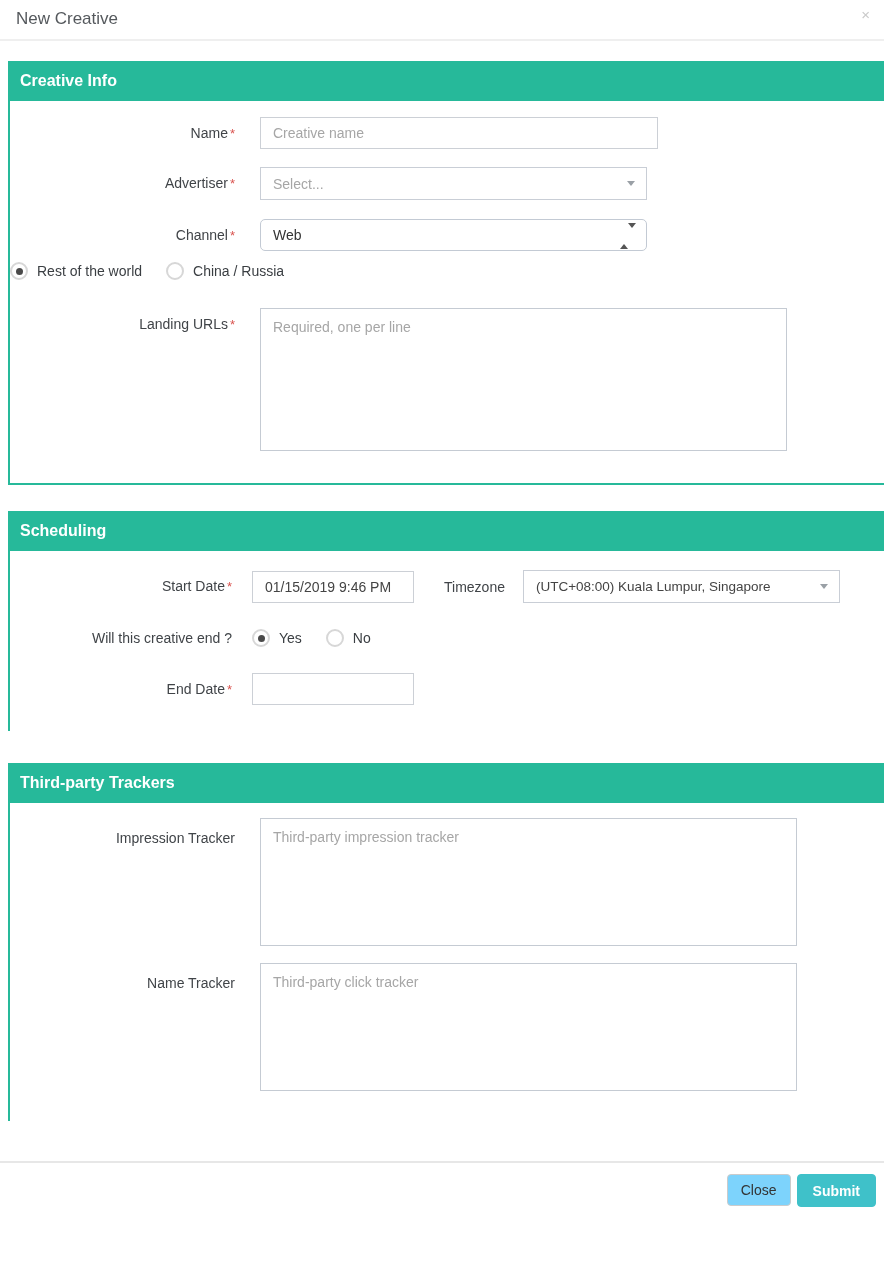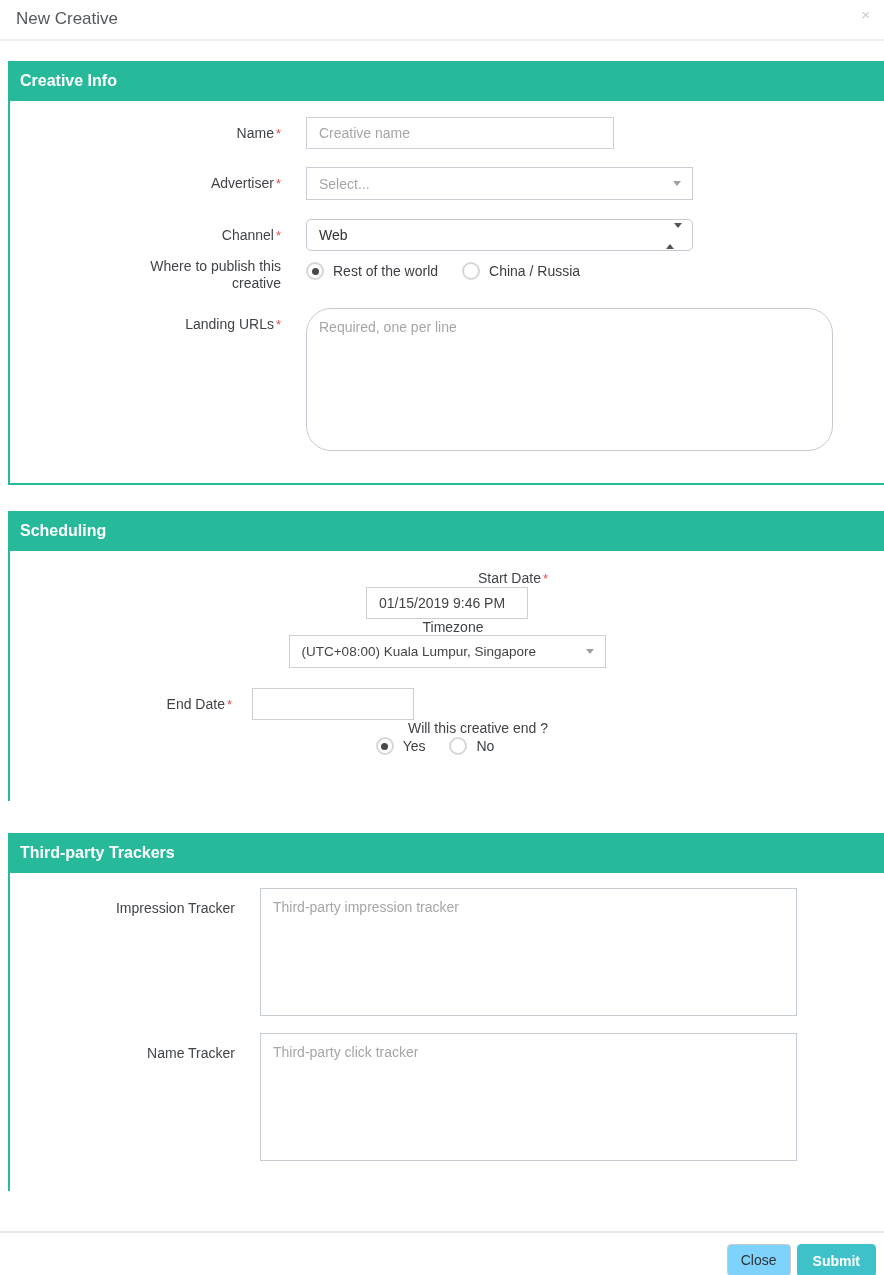--- a/index.html
+++ b/index.html
@@ -33,21 +33,21 @@
     height: 40px;
     background: #26b99a;
     color: #ffffff;
     font-size: 16px; font-weight: bold;
     padding: 11px 12px 0 12px;
   }
   .panel-body {
     border-left: 2px solid #26b99a;
     background: #ffffff;
   }
-  .panel-body.with-bottom { border-bottom: 2px solid #26b99a; padding-left: 46px; }
+  .panel-body.with-bottom { border-bottom: 2px solid #26b99a; }
 
   .gap-26 { height: 26px; }
   .gap-32 { height: 32px; }
 
   
   .row { display: flex; align-items: center; }
   .row.top { align-items: flex-start; }
   .lbl {
     width: 250px; min-width: 250px;
     padding-right: 25px;
@@ -60,21 +60,21 @@
 
   input[type="text"], .sel, textarea {
     font-family: "Liberation Sans", "DejaVu Sans", sans-serif;
     font-size: 14px; color: #444;
     background: #fff;
     outline: none;
   }
   input[type="text"] { border: 1px solid #ccd0d6; height: 32px; padding: 0 12px; }
   input::placeholder, textarea::placeholder { color: #a6a6a6; opacity: 1; }
 
-  .input-name { width: 308px; }
+  .input-name { width: 398px; }
   .input-date { width: 162px; height: 33px; border: 1px solid #b3bfcc; }
 
   .sel {
     border: 1px solid #c9ced6;
     height: 33px;
     display: flex; align-items: center;
     padding: 0 12px;
     position: relative;
     cursor: pointer;
   }
@@ -100,21 +100,21 @@
     border-left: 4px solid transparent; border-right: 4px solid transparent;
     border-top: 5px solid #555;
   }
 
   textarea {
     border: 1px solid #c5cbd3;
     padding: 9px 12px;
     resize: none;
     line-height: 18px;
   }
-  .ta-landing { width: 527px; height: 143px; border-radius: 25px; }
+  .ta-landing { width: 527px; height: 143px; }
   .ta-tracker { width: 537px; height: 128px; }
 
   
   .radio-group { display: flex; align-items: center; }
   .radio-opt { display: flex; align-items: center; cursor: pointer; margin-right: 24px; }
   .radio-dot {
     width: 18px; height: 18px;
     border: 2px solid #d7d7d7; border-radius: 50%;
     background: #fff; position: relative;
     flex: none;
@@ -154,21 +154,21 @@
     height: 33px; padding: 0 15px;
   }
 
   
   .pb1 { padding: 16px 0 32px 0; }
   .pb2 { padding: 19px 0 26px 0; }
   .pb3 { padding: 15px 0 30px 0; }
   .mb18 { margin-bottom: 18px; }
   .mb19 { margin-bottom: 19px; }
   .mb21 { margin-bottom: 7px; border-radius: 9px; }
-  .mb20 { margin-bottom: 20px; flex-direction: column; }
+  .mb20 { margin-bottom: 20px; }
   .mb14 { margin-bottom: 14px; }
   .mb17 { margin-bottom: 17px; }
   .publish-row { min-height: 36px; }
   .publish-lbl span.wrap { display: inline-block; max-width: 160px; }
   .pad-top-8 { padding-top: 8px; }
   .pad-top-12 { padding-top: 12px; }
   .radio-pad { padding-top: 4px; }
   .tz-label { font-size: 14px; color: #404448; margin: 0 18px 0 30px; }
 </style>
 </head>
@@ -206,23 +206,20 @@
       <div class="lbl">
         <span>Channel</span><span class="req">*</span>
       </div>
       <div class="sel sel-channel">
         <span>Web</span>
         <span class="stepper"><span class="up"></span><span class="down"></span></span>
       </div>
     </div>
 
     <div class="row top publish-row mb14">
-      <div class="lbl publish-lbl">
-        <span class="wrap">Where to publish this creative</span>
-      </div>
       <div class="radio-group radio-pad">
         <div class="radio-opt">
           <span class="radio-dot checked"></span>
           <span class="radio-txt">Rest of the world</span>
         </div>
         <div class="radio-opt">
           <span class="radio-dot"></span>
           <span class="radio-txt">China / Russia</span>
         </div>
       </div>
@@ -249,43 +246,43 @@
         <span>Start Date</span><span class="req">*</span>
       </div>
       <input type="text" class="input-date" value="01/15/2019 9:46 PM" style="">
       <span class="tz-label">Timezone</span>
       <div class="sel sel-timezone">
         <span>(UTC+08:00) Kuala Lumpur, Singapore</span>
         <span class="caret-down"></span>
       </div>
     </div>
 
-    <div class="row">
-      <div class="lbl lbl-sched">
-        <span>End Date</span><span class="req">*</span>
-      </div>
-      <input type="text" class="input-date" value="" style="">
-    </div>
-
     <div class="row mb20" style="min-height:30px">
       <div class="lbl lbl-sched">
         <span>Will this creative end ?</span>
       </div>
       <div class="radio-group">
         <div class="radio-opt">
           <span class="radio-dot checked"></span>
           <span class="radio-txt">Yes</span>
         </div>
         <div class="radio-opt">
           <span class="radio-dot"></span>
           <span class="radio-txt">No</span>
         </div>
       </div>
     </div>
 
+    <div class="row">
+      <div class="lbl lbl-sched">
+        <span>End Date</span><span class="req">*</span>
+      </div>
+      <input type="text" class="input-date" value="" style="">
+    </div>
+
   </div>
 </div>
 
 <div class="gap-32"></div>
 
 <div class="panel">
   <div class="panel-head">Third-party Trackers</div>
   <div class="panel-body pb3">
 
     <div class="row top mb17">

